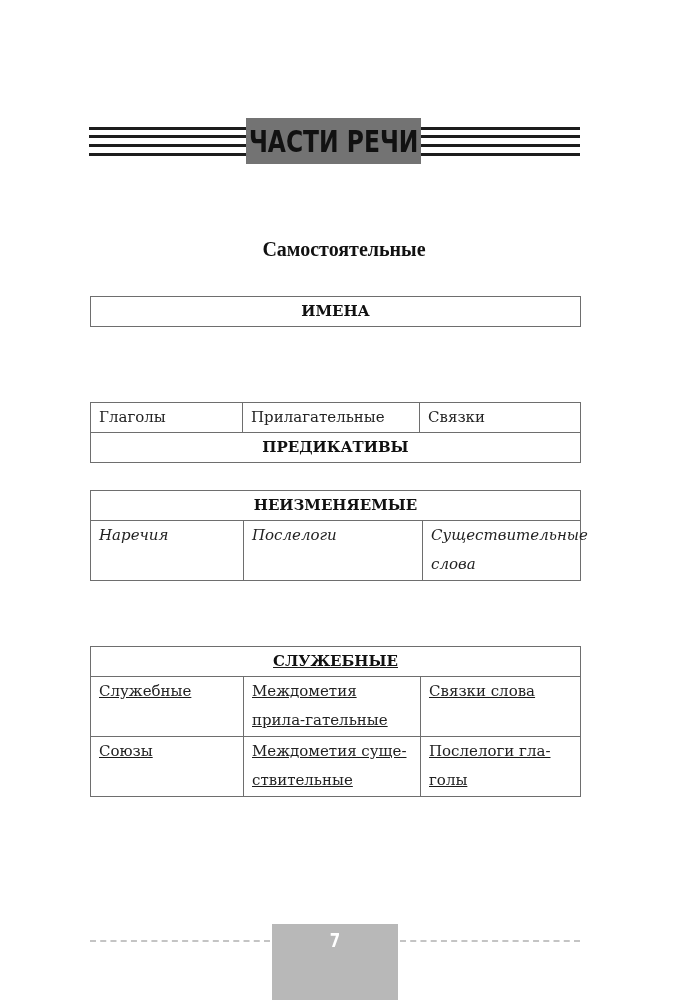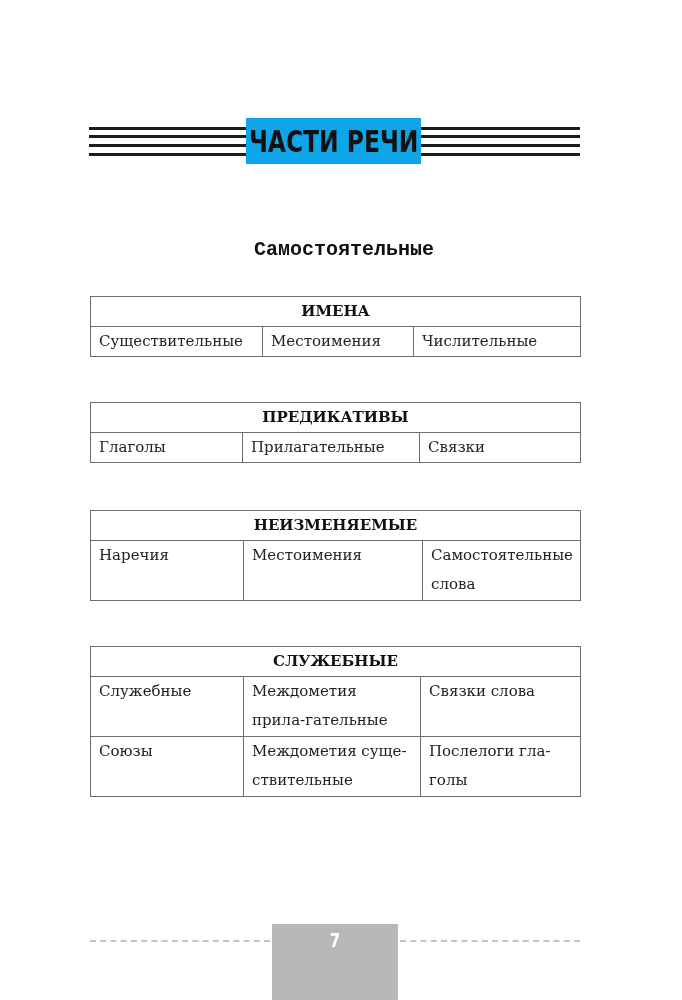--- a/index.html
+++ b/index.html
@@ -5,33 +5,33 @@
     html, body { margin: 0; padding: 0; background: #ffffff; }
     body { width: 682px; height: 1000px; position: relative; overflow: hidden;
       font-family: "DejaVu Serif", "Liberation Serif", serif; color: #1a1a1a; }
     .stripes { position: absolute; height: 28px; top: 127px; }
     .stripes .ln { position: absolute; left: 0; right: 0; height: 3px; background: #1c1c1c; }
     .stripes .ln:nth-child(1) { top: 0; }
     .stripes .ln:nth-child(2) { top: 8px; }
     .stripes .ln:nth-child(3) { top: 17px; }
     .stripes .ln:nth-child(4) { top: 26px; }
     .title-box { position: absolute; left: 246px; top: 118px; width: 175px; height: 46px;
-      background: #0ea5e9; display: flex; align-items: center; justify-content: center; }
+      background: #737373; display: flex; align-items: center; justify-content: center; }
     .title-box span { font-family: "DejaVu Sans", "Liberation Sans", sans-serif; font-weight: bold;
       font-size: 30px; letter-spacing: 0px; color: #111; transform: scaleX(0.78); white-space: nowrap; display: inline-block; }
     .subtitle { position: absolute; left: 6px; right: 0; top: 238px; text-align: center;
-      font-family: Liberation Mono, monospace; font-weight: bold; font-size: 20px; color: #111; }
+      font-family: Liberation Serif, serif; font-weight: bold; font-size: 20px; color: #111; }
     .tbl { position: absolute; left: 90px; width: 490px; border-collapse: collapse; table-layout: fixed; }
     .tbl td, .tbl th { border: 1px solid #6e6e6e; padding: 0 8px; vertical-align: top;
       font-size: 15px; line-height: 29px; font-weight: normal; text-align: left; color: #222; }
     .tbl th { text-align: center; font-weight: bold; font-size: 15px; line-height: 29px; color: #111; }
     #t1 { top: 296px; }
     #t2 { top: 402px; }
-    #t3 { top: 510px; }
-    #t4 { top: 646px; }
+    #t3 { top: 490px; }
+    #t4 { top: 646px; text-decoration: underline; }
     .footer-dash { position: absolute; top: 940px; height: 0; border-top: 2px dashed #c4c4c4; }
     .page-box { position: absolute; left: 272px; top: 924px; width: 126px; height: 76px; background: #b8b8b8;
       text-align: center; }
     .page-box span { display: inline-block; margin-top: 4px; color: #ffffff; font-family: "DejaVu Sans", "Liberation Sans", sans-serif;
       font-weight: bold; font-size: 20px; transform: scaleX(0.75); }
   </style>
 </head>
 <body>
 
 <div class="stripes" style="left:89px; width:157px;">
@@ -55,60 +55,55 @@
 <table class="tbl" id="t1">
   <colgroup>
       <col style="width:172px">
       <col style="width:151px">
       <col style="width:167px">
     </colgroup>
   <tbody>
       <tr>
         <th colspan="3">ИМЕНА</th>
       </tr>
-  <tr>
-    <td>Существительные</td>
-    <td>Местоимения</td>
-    <td>Числительные</td>
-  </tr>
 </tbody>
   </table>
 
 <table class="tbl" id="t2">
   <colgroup>
       <col style="width:152px">
       <col style="width:177px">
       <col style="width:161px">
     </colgroup>
   <tbody>
       <tr>
-        <th colspan="3">ПРЕДИКАТИВЫ</th>
-      </tr>
-  <tr>
     <td>Глаголы</td>
     <td>Прилагательные</td>
     <td>Связки</td>
   </tr>
+  <tr>
+        <th colspan="3">ПРЕДИКАТИВЫ</th>
+      </tr>
 </tbody>
   </table>
 
 <table class="tbl" id="t3">
   <colgroup>
       <col style="width:153px">
       <col style="width:179px">
       <col style="width:158px">
     </colgroup>
   <tbody>
       <tr>
         <th colspan="3">НЕИЗМЕНЯЕМЫЕ</th>
       </tr>
-  <tr style="height:60px;">
+  <tr style="height:60px;font-style:italic;">
     <td>Наречия</td>
-    <td>Местоимения</td>
-    <td>Самостоятельные слова</td>
+    <td>Послелоги</td>
+    <td>Существительные слова</td>
   </tr>
 </tbody>
   </table>
 
 <table class="tbl" id="t4">
   <colgroup>
       <col style="width:153px">
       <col style="width:177px">
       <col style="width:160px">
     </colgroup>

